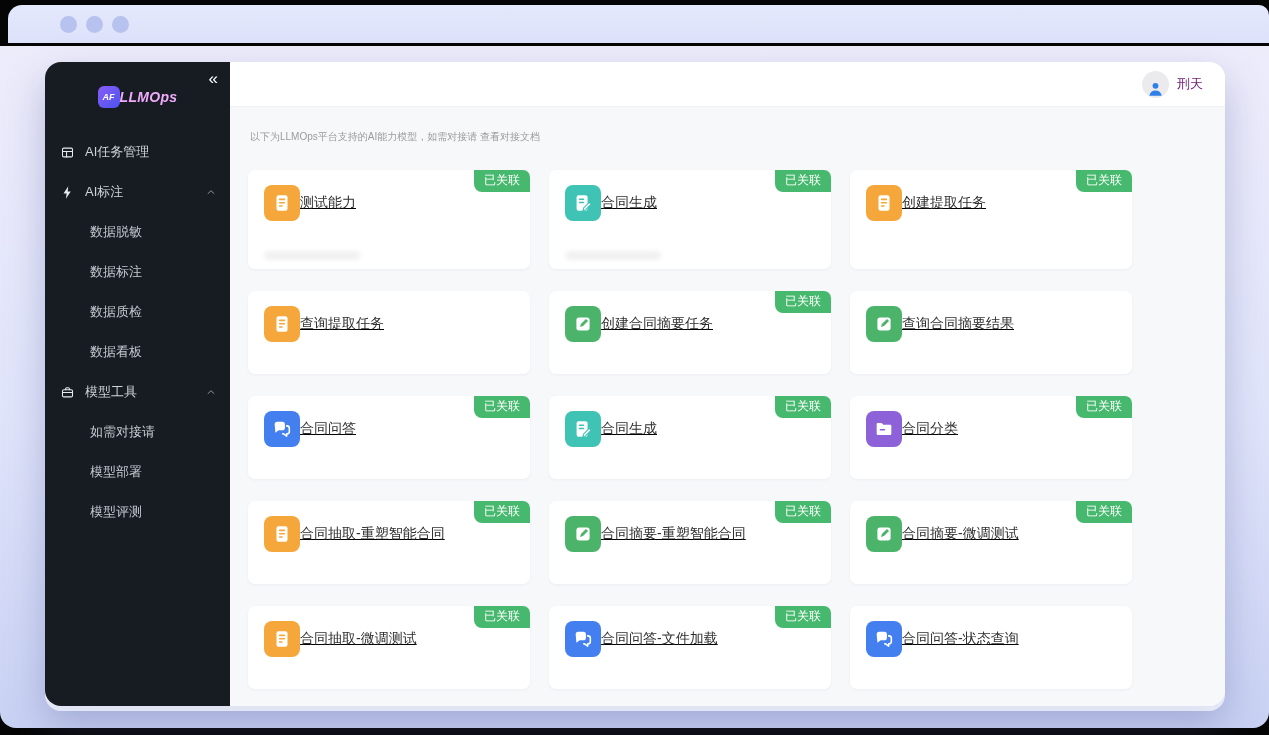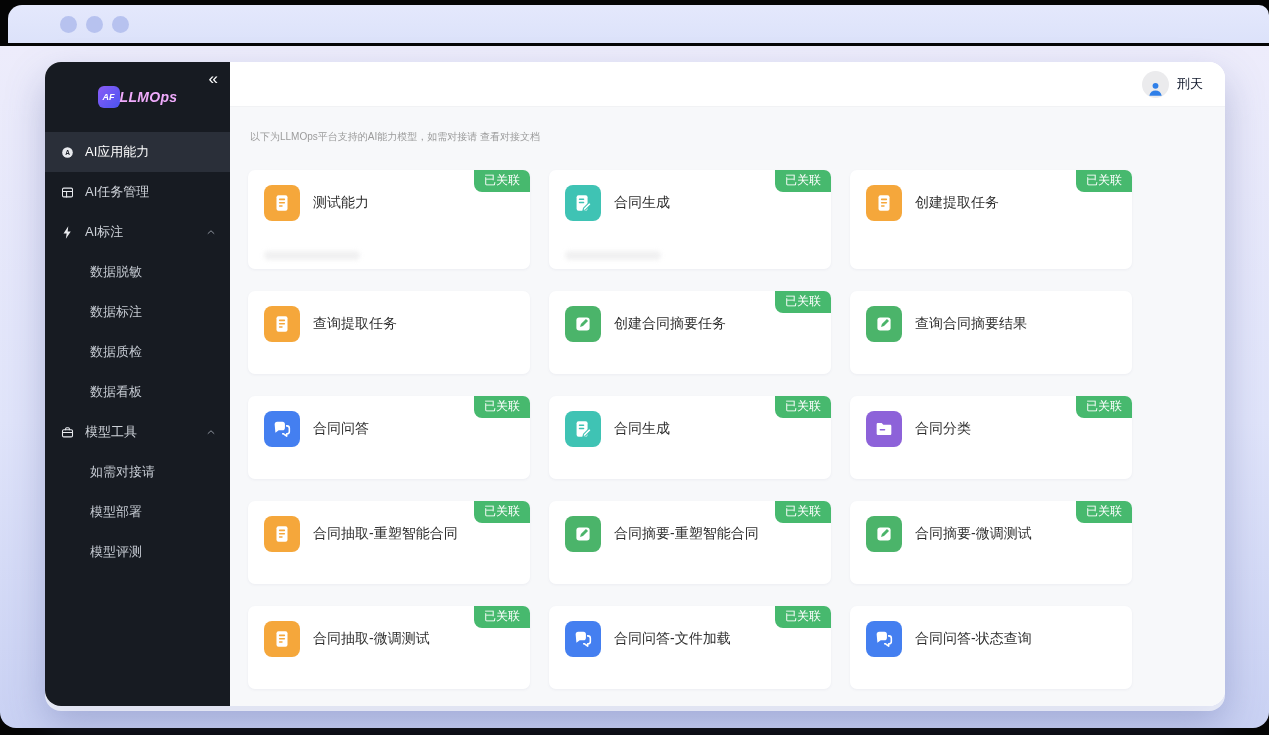--- a/index.html
+++ b/index.html
@@ -54,35 +54,35 @@
   }
   
   .right{flex:1;display:flex;flex-direction:column;min-width:0;}
   .appbar{
     height:44px;background:#fff;border-bottom:1px solid #f1f2f4;
     display:flex;align-items:center;justify-content:flex-end;
     padding-right:22px;gap:8px;flex:none;
   }
   .avatar{width:27px;height:27px;border-radius:50%;background:#ebebed;display:flex;align-items:flex-end;justify-content:center;overflow:hidden;}
   .avatar svg{width:19px;height:19px;}
-  .username{font-size:13px;color:#0f172a;}
+  .username{font-size:13px;color:#701a75;}
   .content{flex:1;background:#f7f8fa;padding:15px 18px 0 18px;overflow:hidden;}
   .desc{font-size:10px;color:#9b9b9b;margin:8px 0 26px 2px;}
   .desc-link{color:#9b9b9b;cursor:pointer;}
   
   .grid{display:grid;grid-template-columns:repeat(3,282px);gap:22px 19px;}
   .card{
     position:relative;height:68px;background:#fff;border-radius:7px;
     padding:15px 16px;box-sizing:content-box;height:auto;
     min-height:38px;cursor:pointer;
     box-shadow:0 1px 3px rgba(30,40,90,.05);
   }
   .grid .card{height:53px;}
   .grid .card:nth-child(-n+3){height:69px;}
-  .card-head{display:flex;align-items:center;gap:13px;}
+  .card-head{display:flex;align-items:center;text-decoration:underline;}
   .tile{width:36px;height:36px;border-radius:8px;display:flex;align-items:center;justify-content:center;flex:none;}
   .tile svg{width:22px;height:22px;}
   .card-title{font-size:14px;color:#2f2f2f;font-weight:500;white-space:nowrap;}
   .badge{
     position:absolute;top:0;right:0;color:#fff;font-size:12px;
     padding:3px 10px 4px;border-radius:0 7px 0 8px;line-height:1.25;
   }
   .redact{position:absolute;left:16px;bottom:9px;filter:blur(2px);opacity:.8;}
   .redact .r1{width:150px;height:9px;border-radius:5px;background:#e9e9ea;margin-bottom:7px;}
   .redact .r2{width:96px;height:9px;border-radius:5px;background:#ededee;}
@@ -99,29 +99,20 @@
 <div class="stage">
   <div class="window">
 
     <div class="sidebar">
       <span class="collapse">«</span>
       <div class="logo-row">
         <span class="logo-tile">AF</span>
         <span class="logo-text">LLMOps</span>
       </div>
       <div class="nav">
-          <div class="side-item active">
-            <span class="s-ico">
-              <svg viewBox="0 0 24 24">
-                <circle cx="12" cy="12" r="8.5" fill="currentColor"></circle>
-                <text x="12" y="16" font-size="10.5" text-anchor="middle" fill="#20242c" font-weight="bold" font-family="sans-serif">A</text>
-              </svg>
-            </span>
-            <span class="s-label">AI应用能力</span>
-          </div>
           <div class="side-item">
             <span class="s-ico">
               <svg viewBox="0 0 24 24">
                 <rect x="4" y="5" width="16" height="14" rx="2" stroke="currentColor" stroke-width="1.7" fill="none" stroke-linecap="round" stroke-linejoin="round"></rect>
                 <path d="M4 10.5h16M10.5 10.5V19" stroke="currentColor" stroke-width="1.7" fill="none" stroke-linecap="round" stroke-linejoin="round"></path>
               </svg>
             </span>
             <span class="s-label">AI任务管理</span>
           </div>
           <div class="side-item">

